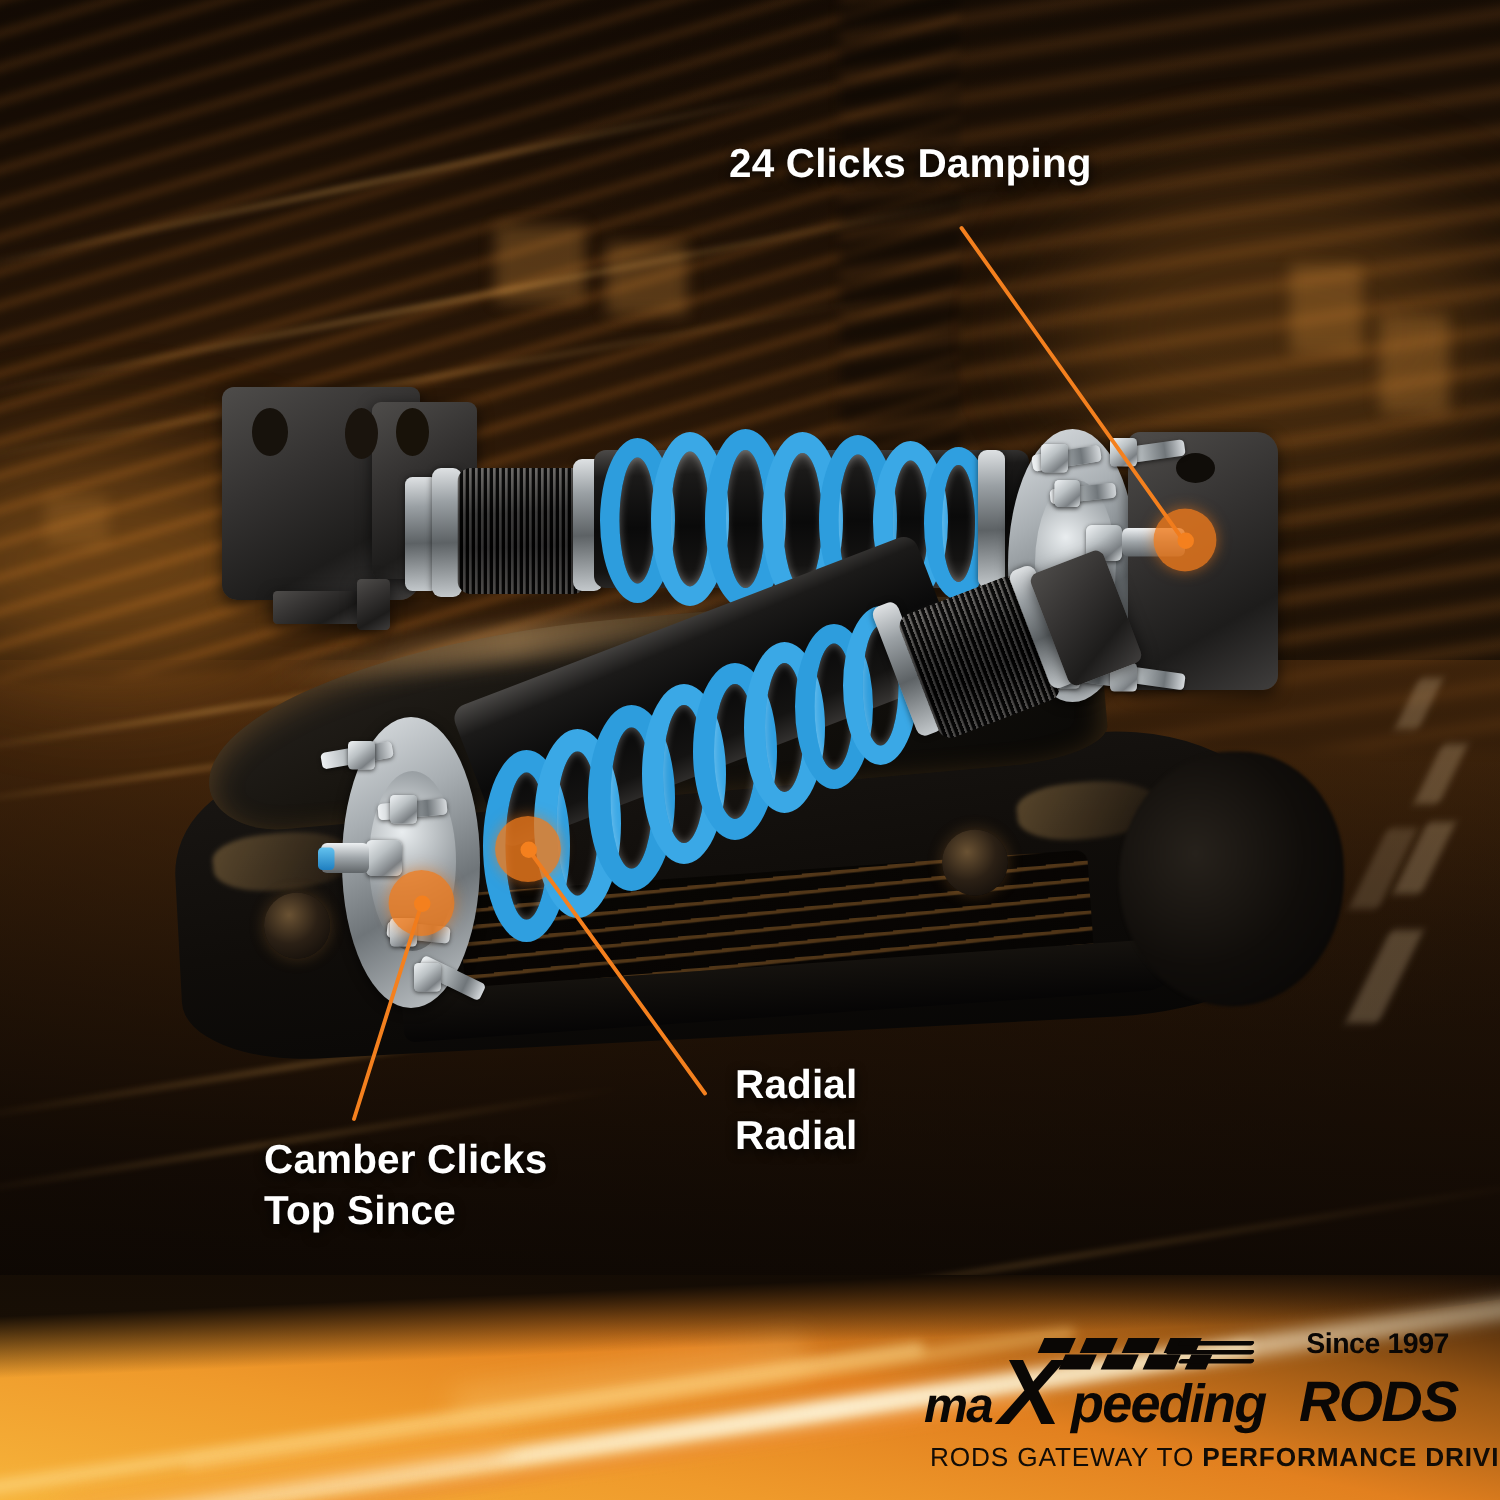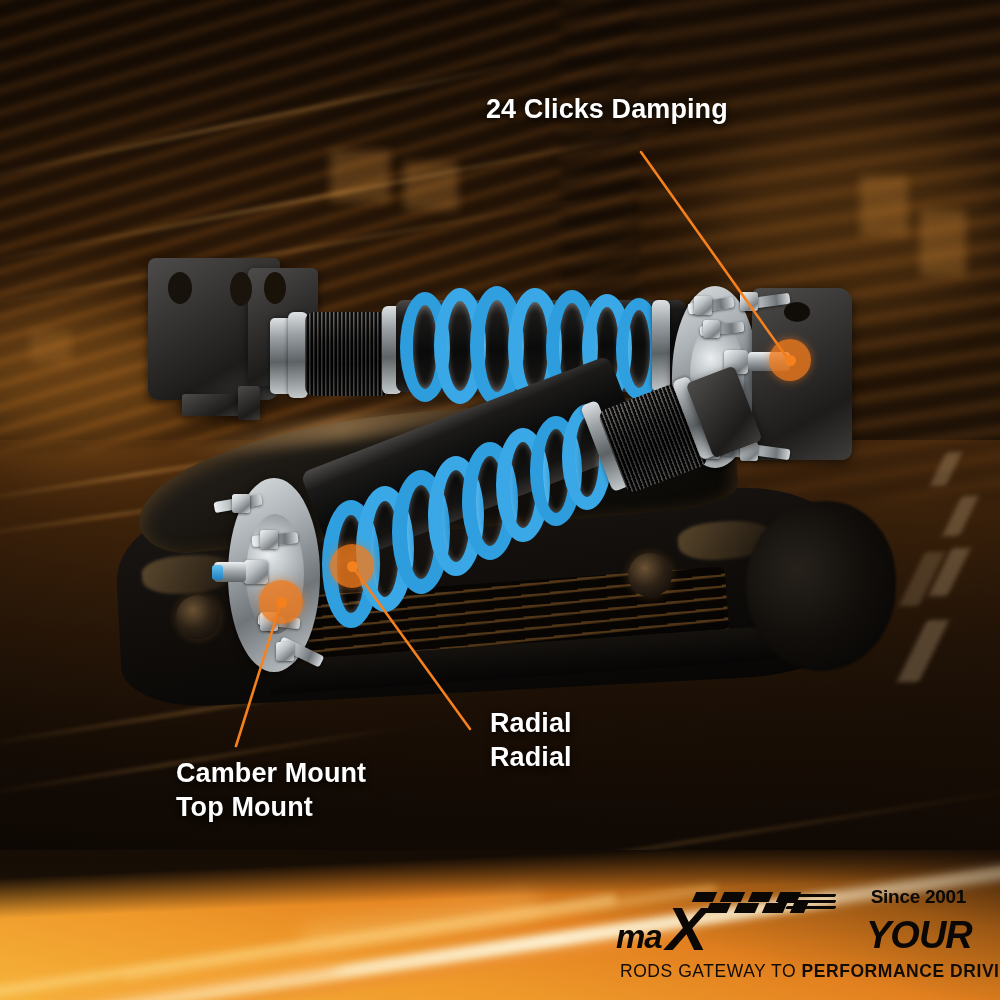--- a/index.html
+++ b/index.html
@@ -258,22 +258,22 @@
   <div class="dot-c" id="dotc-2" style="width: 11px; height: 11px; left: 275.5px; top: 596.5px;"></div>
 
   <div class="cl-text" style="left:486px;top:92px;">
     <div>24 Clicks Damping</div>
   </div>
   <div class="cl-text" style="left:490px;top:706px;text-align:right;">
     <div>Radial</div>
     <div>Radial</div>
   </div>
   <div class="cl-text" style="left:176px;top:756px;">
-    <div>Camber Mount</div>
-    <div>Top Mount</div>
+    <div>Camber Clicks</div>
+    <div>Top Since</div>
   </div>
 
   <div class="banner">
     <div class="bn-base"></div>
 
     <div class="bn-st" style="left:-8%;top:96px;width:70%;background:rgba(255,226,150,.55);"></div>
     <div class="bn-st" style="left:-8%;top:112px;width:92%;background:rgba(255,236,184,.65);"></div>
     <div class="bn-st" style="left:12%;top:78px;width:60%;background:rgba(255,210,126,.40);"></div>
     <div class="bn-st" style="left:-6%;top:134px;width:76%;background:rgba(236,142,50,.70);"></div>
 
@@ -289,26 +289,27 @@
       <div class="flag" style="left:134px;top:2px;width:21px;height:10px;"></div>
       <div class="flag" style="left:162px;top:2px;width:21px;height:10px;"></div>
       <div class="flag" style="left:92px;top:13px;width:21px;height:10px;"></div>
       <div class="flag" style="left:120px;top:13px;width:21px;height:10px;"></div>
       <div class="flag" style="left:148px;top:13px;width:21px;height:10px;"></div>
       <div class="flag" style="left:176px;top:13px;width:14px;height:10px;"></div>
 
       <div class="since-l" style="right:130px;top:4px;width:50px;"></div>
       <div class="since-l" style="right:130px;top:10px;width:58px;"></div>
       <div class="since-l" style="right:130px;top:16px;width:50px;"></div>
-      <div class="since">Since 2001</div>
+      <div class="since">Since 1997</div>
 
       <div class="lg-row">
         <div class="lg-word" style="left:0;top:8px;font-size:33px;">ma</div>
         <div class="lg-word" style="left:50px;top:-14px;font-size:62px;font-weight:900;">X</div>
-        <div class="lg-word" style="left:250px;top:4px;font-size:38px;letter-spacing:-1px;">YOUR</div>
+        <div class="lg-word" style="left:98px;top:6px;font-size:36px;">peeding</div>
+        <div class="lg-word" style="left:250px;top:4px;font-size:38px;letter-spacing:-1px;">RODS</div>
       </div>
 
       <div class="tag">
         <span>RODS GATEWAY TO </span><b>PERFORMANCE DRIVING</b>
       </div>
     </div>
   </div>
 </div>
 
 </body></html>

